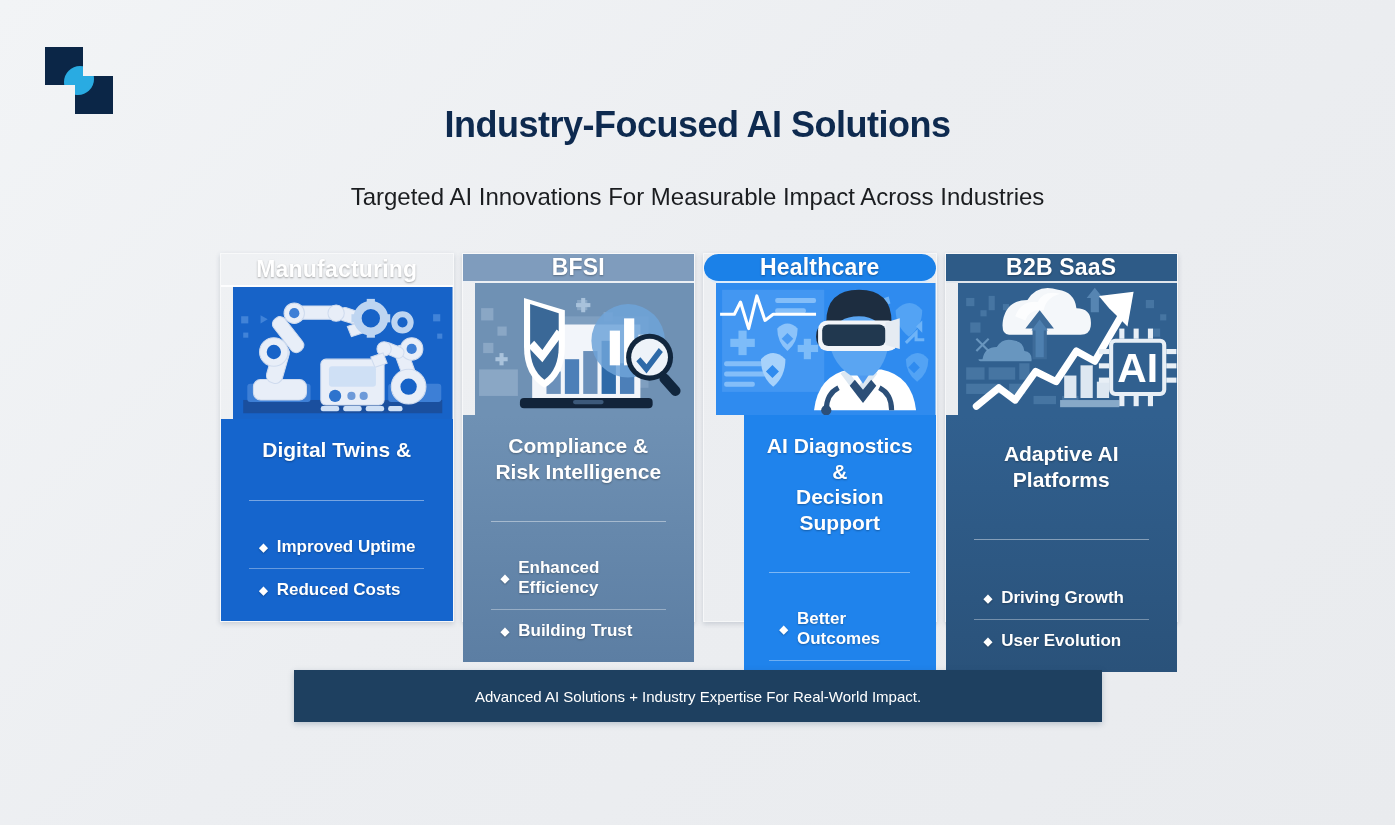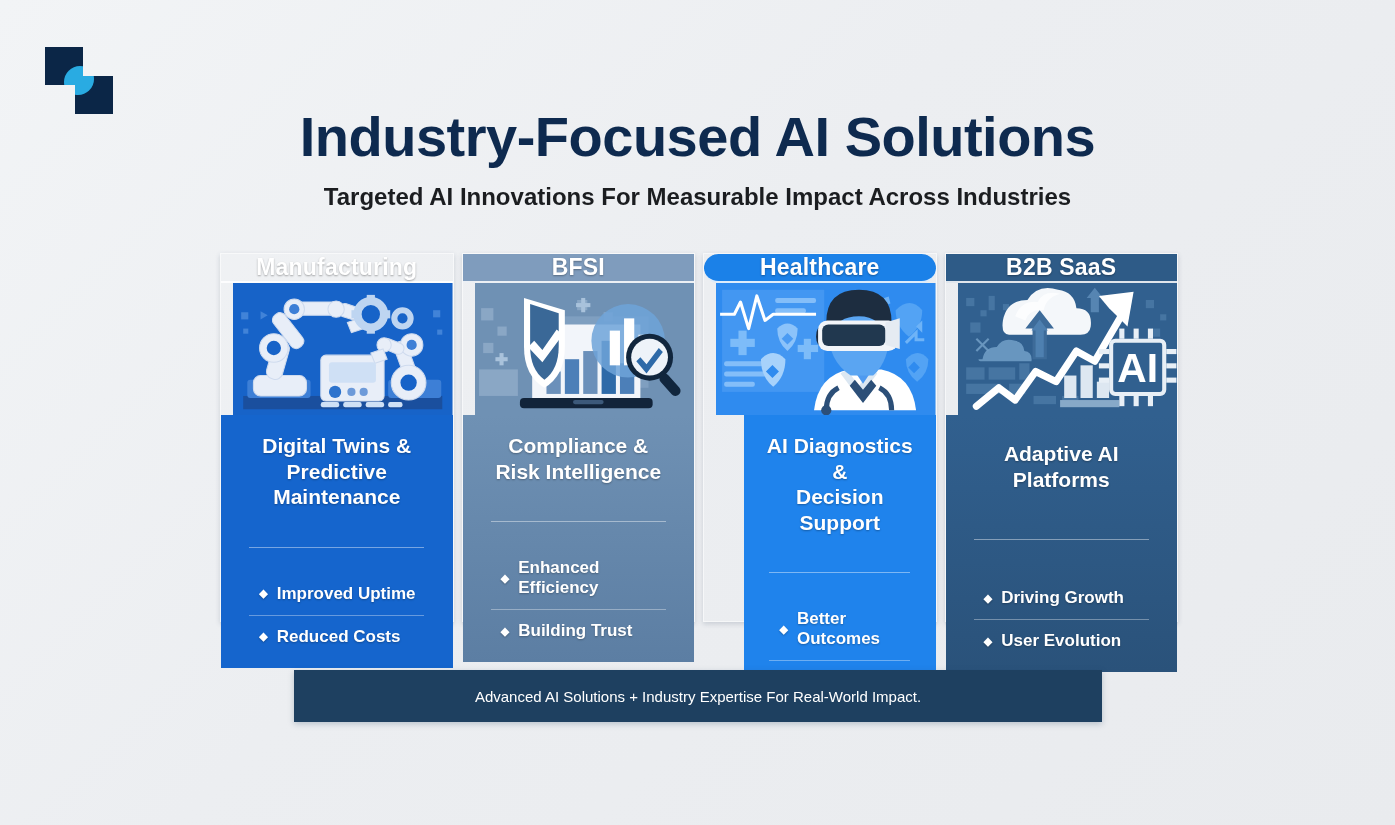--- a/index.html
+++ b/index.html
@@ -56,33 +56,33 @@
     border-radius: 50%;
   }
 
   
   .page-title {
     position: absolute;
     top: 104px;
     left: 0;
     width: 100%;
     text-align: center;
-    font-size: 56px;
+    font-size: 36px;
     font-weight: bold;
     letter-spacing: -0.5px;
     color: #0e2a4f;
   }
   .page-subtitle {
     position: absolute;
     top: 183px;
     left: 0;
     width: 100%;
     text-align: center;
     font-size: 24px;
-    font-weight: 700;
+    font-weight: 400;
     color: #1b1d20;
   }
 
   
   .cards {
     position: absolute;
     left: 220px;
     top: 253px;
     width: 958px;
     height: 369px;
@@ -264,21 +264,20 @@
               <rect x="146" y="28" width="8" height="8"></rect>
           </g>
           <g fill="none" stroke="#bed5f1" stroke-width="6">
             <circle cx="166" cy="36" r="8"></circle>
           </g>
         </svg>
       </div>
       <div class="card-text" style="background:#1565cd;">
         <div class="card-title">
           <span>Digital Twins &amp;</span><br>
-          <span>Predictive Maintenance</span>
         </div>
         <div class="divider"></div>
         <ul class="bullets">
           <li class="bullet">
             <span class="diamond">◆</span>
             <span>Improved Uptime</span>
           </li>
           <li class="bullet">
             <span class="diamond">◆</span>
             <span>Reduced Costs</span>

